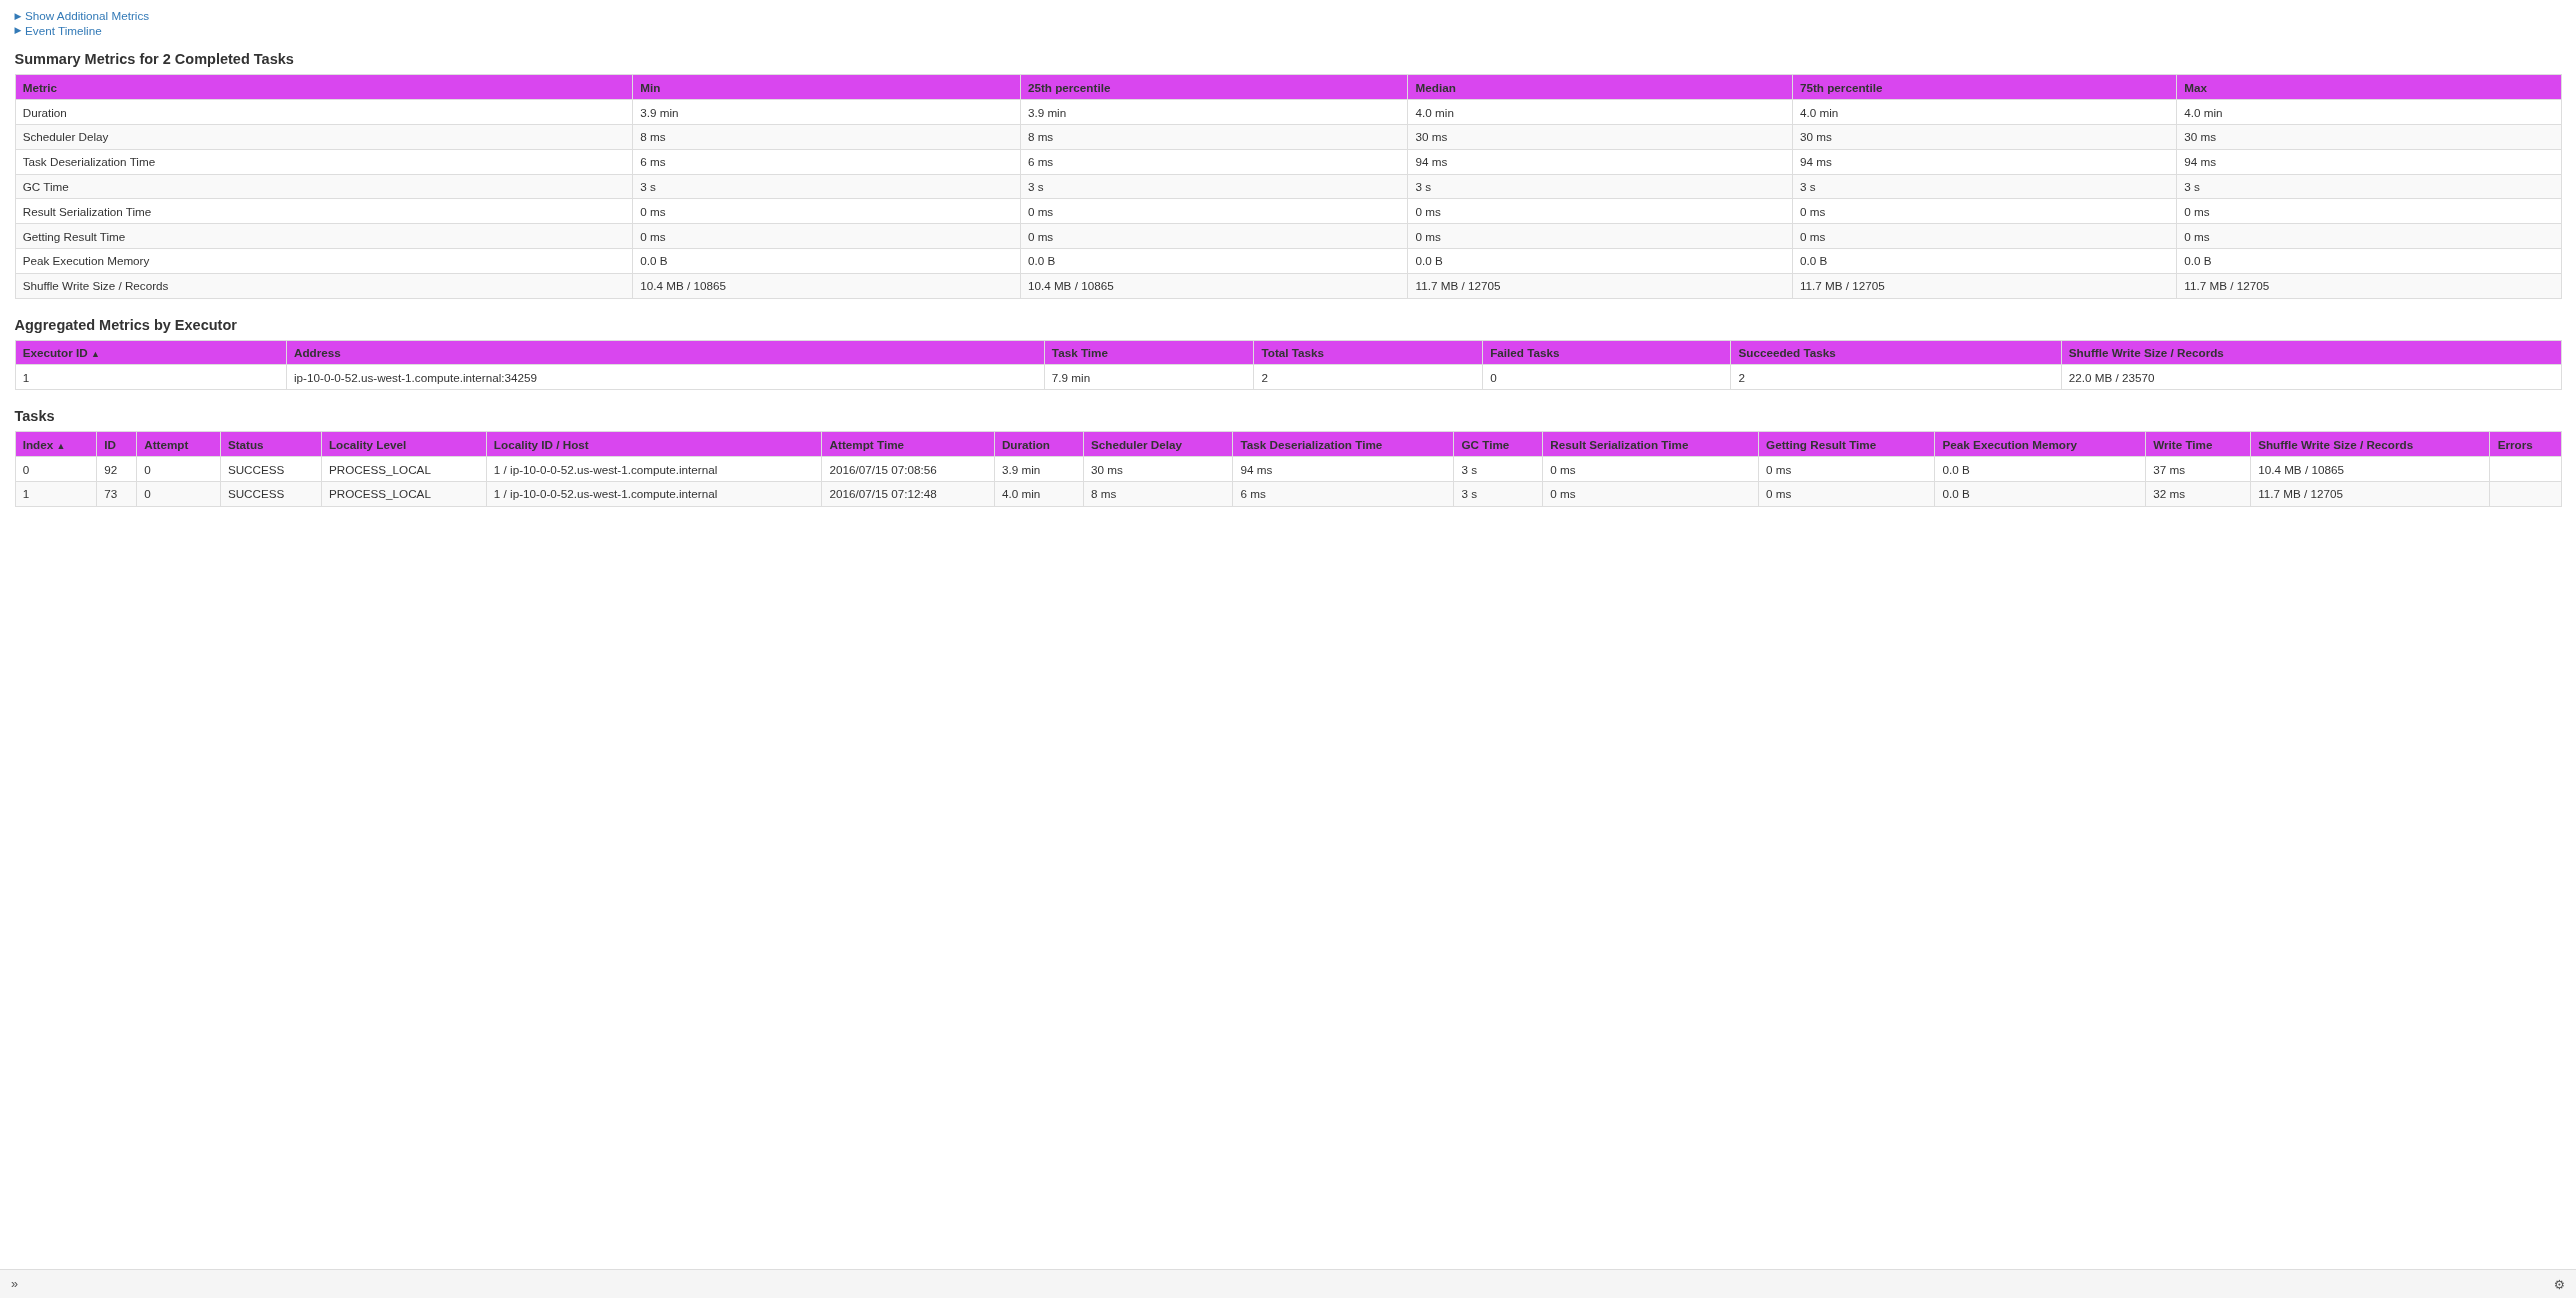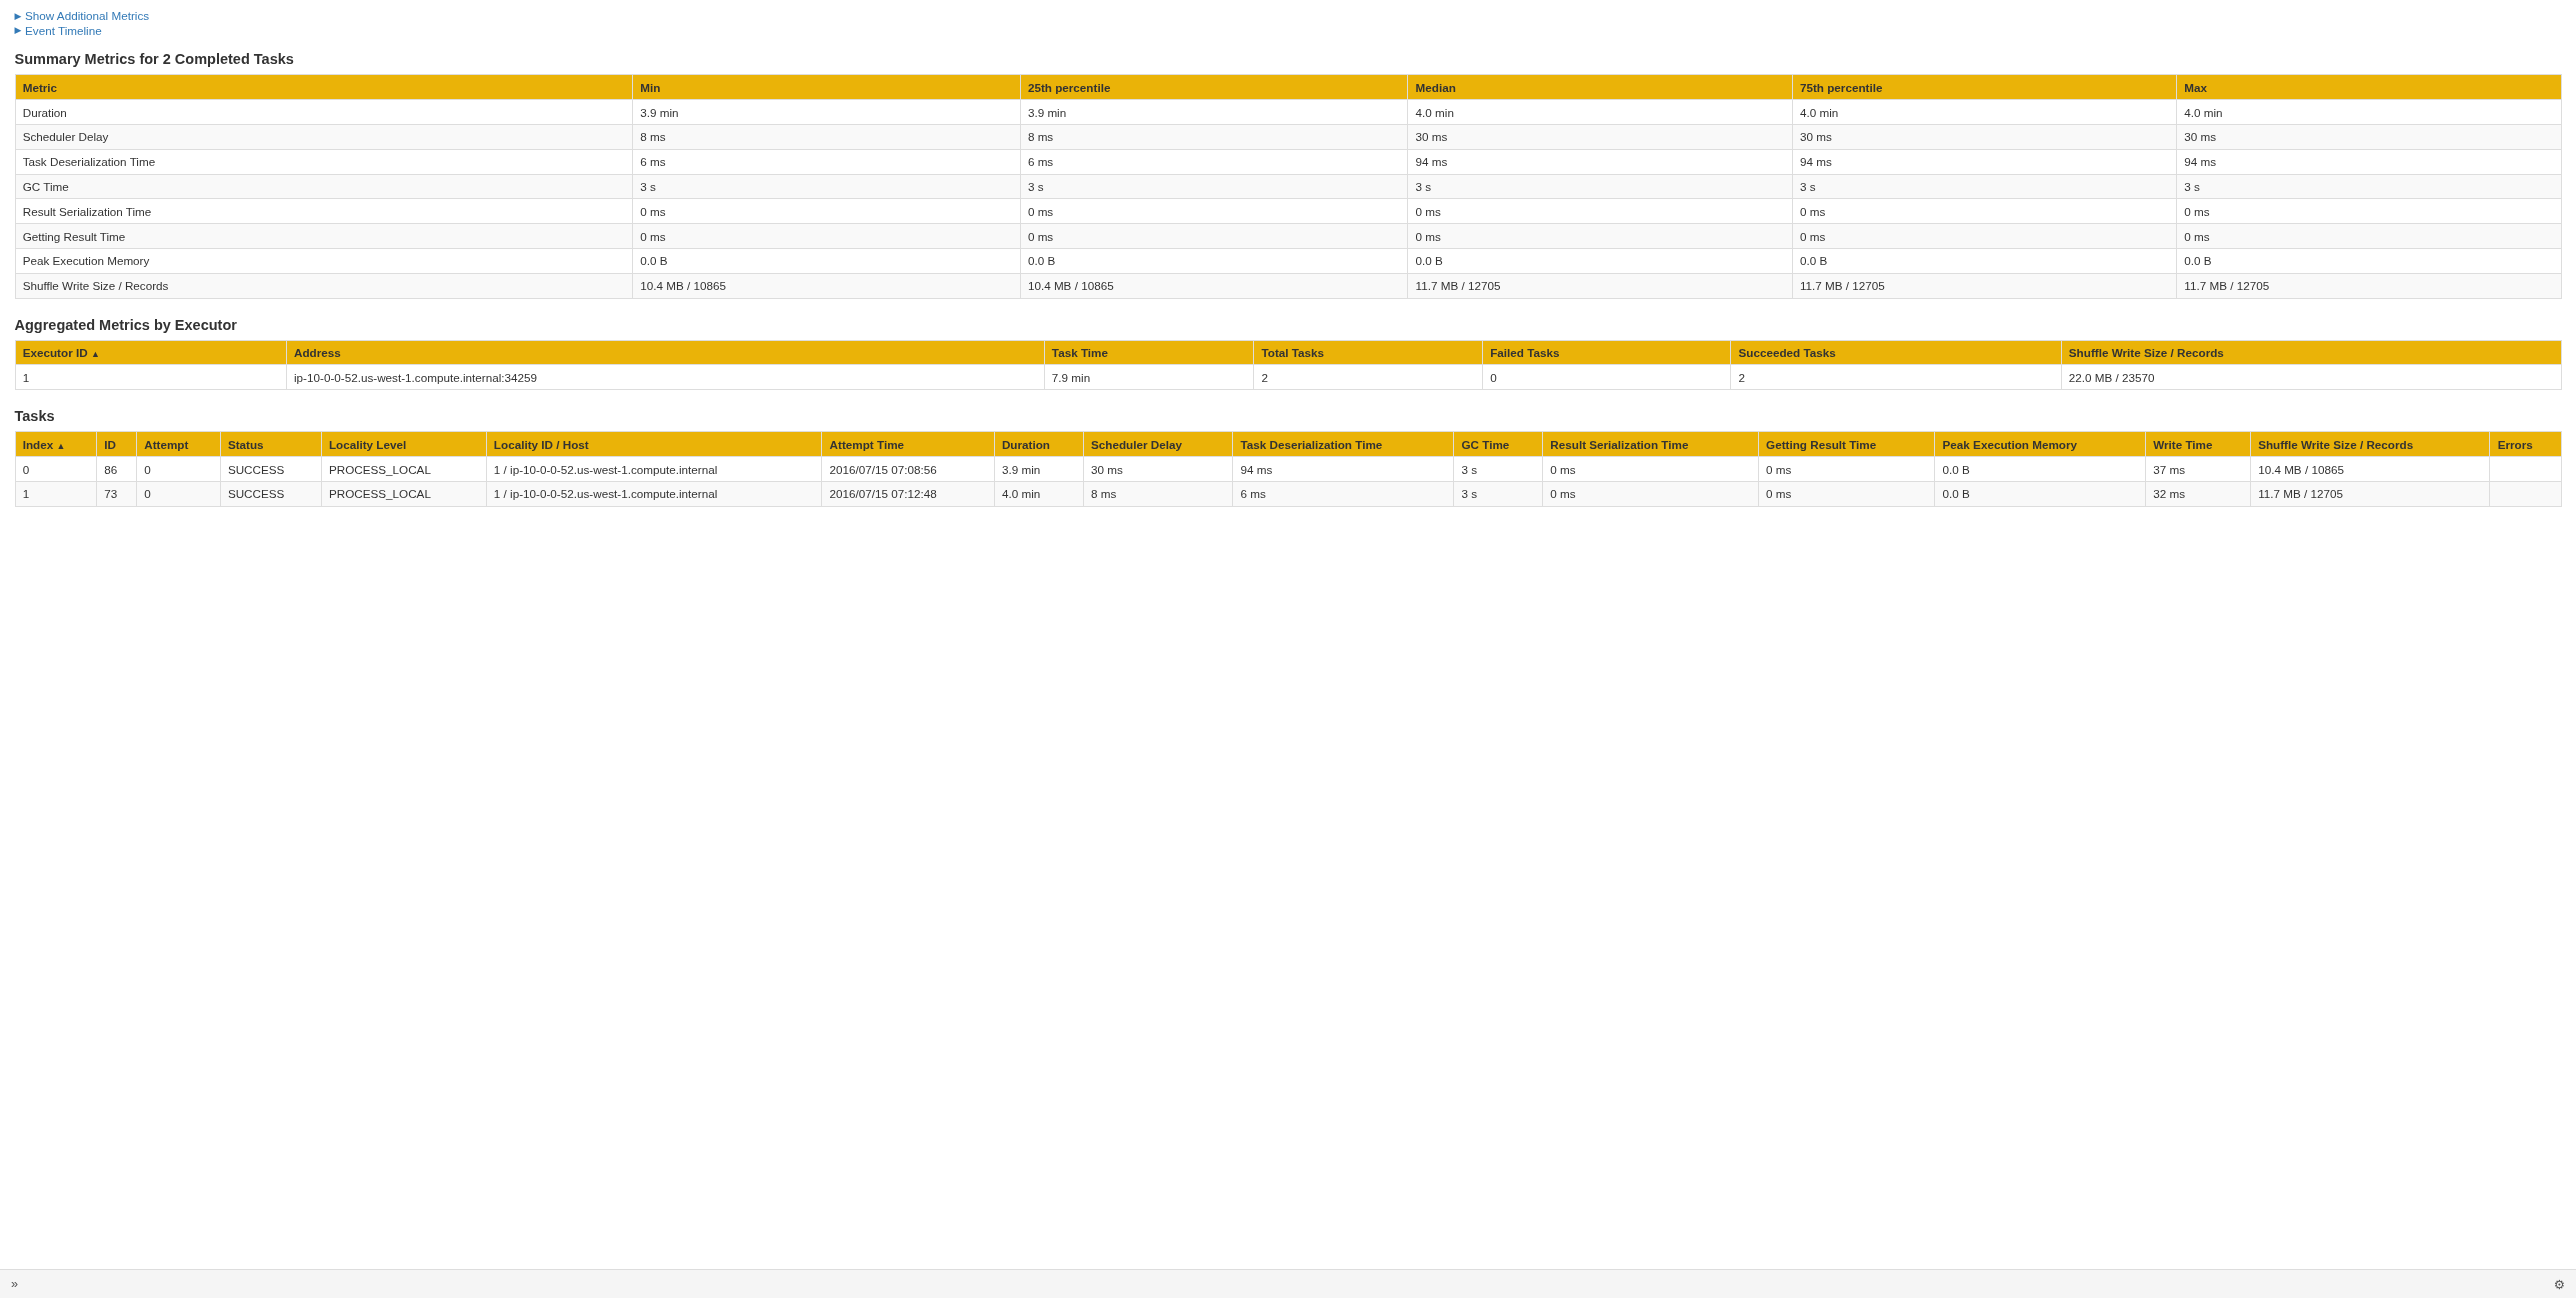--- a/index.html
+++ b/index.html
@@ -37,21 +37,21 @@
       margin-bottom: 7.2px;
       margin-top: 11px;
     }
     table {
       width: 100%;
       border-collapse: collapse;
       margin-bottom: 18px;
       font-size: 11.7px;
     }
     table th {
-      background: #eab308;
+      background: #d946ef;
       border: 0.9px solid #ddd;
       padding: 5.4px 7.2px;
       text-align: left;
       font-weight: bold;
       white-space: nowrap;
     }
     table td {
       border: 0.9px solid #ddd;
       padding: 5.4px 7.2px;
       vertical-align: top;
@@ -226,21 +226,21 @@
       <th>Getting Result Time</th>
       <th>Peak Execution Memory</th>
       <th>Write Time</th>
       <th>Shuffle Write Size / Records</th>
       <th>Errors</th>
     </tr>
   </thead>
   <tbody id="tasks-tbody">
   <tr>
         <td>0</td>
-        <td>86</td>
+        <td>92</td>
         <td>0</td>
         <td>SUCCESS</td>
         <td>PROCESS_LOCAL</td>
         <td>1 / ip-10-0-0-52.us-west-1.compute.internal</td>
         <td>2016/07/15 07:08:56</td>
         <td>3.9 min</td>
         <td>30 ms</td>
         <td>94 ms</td>
         <td>3 s</td>
         <td>0 ms</td>

